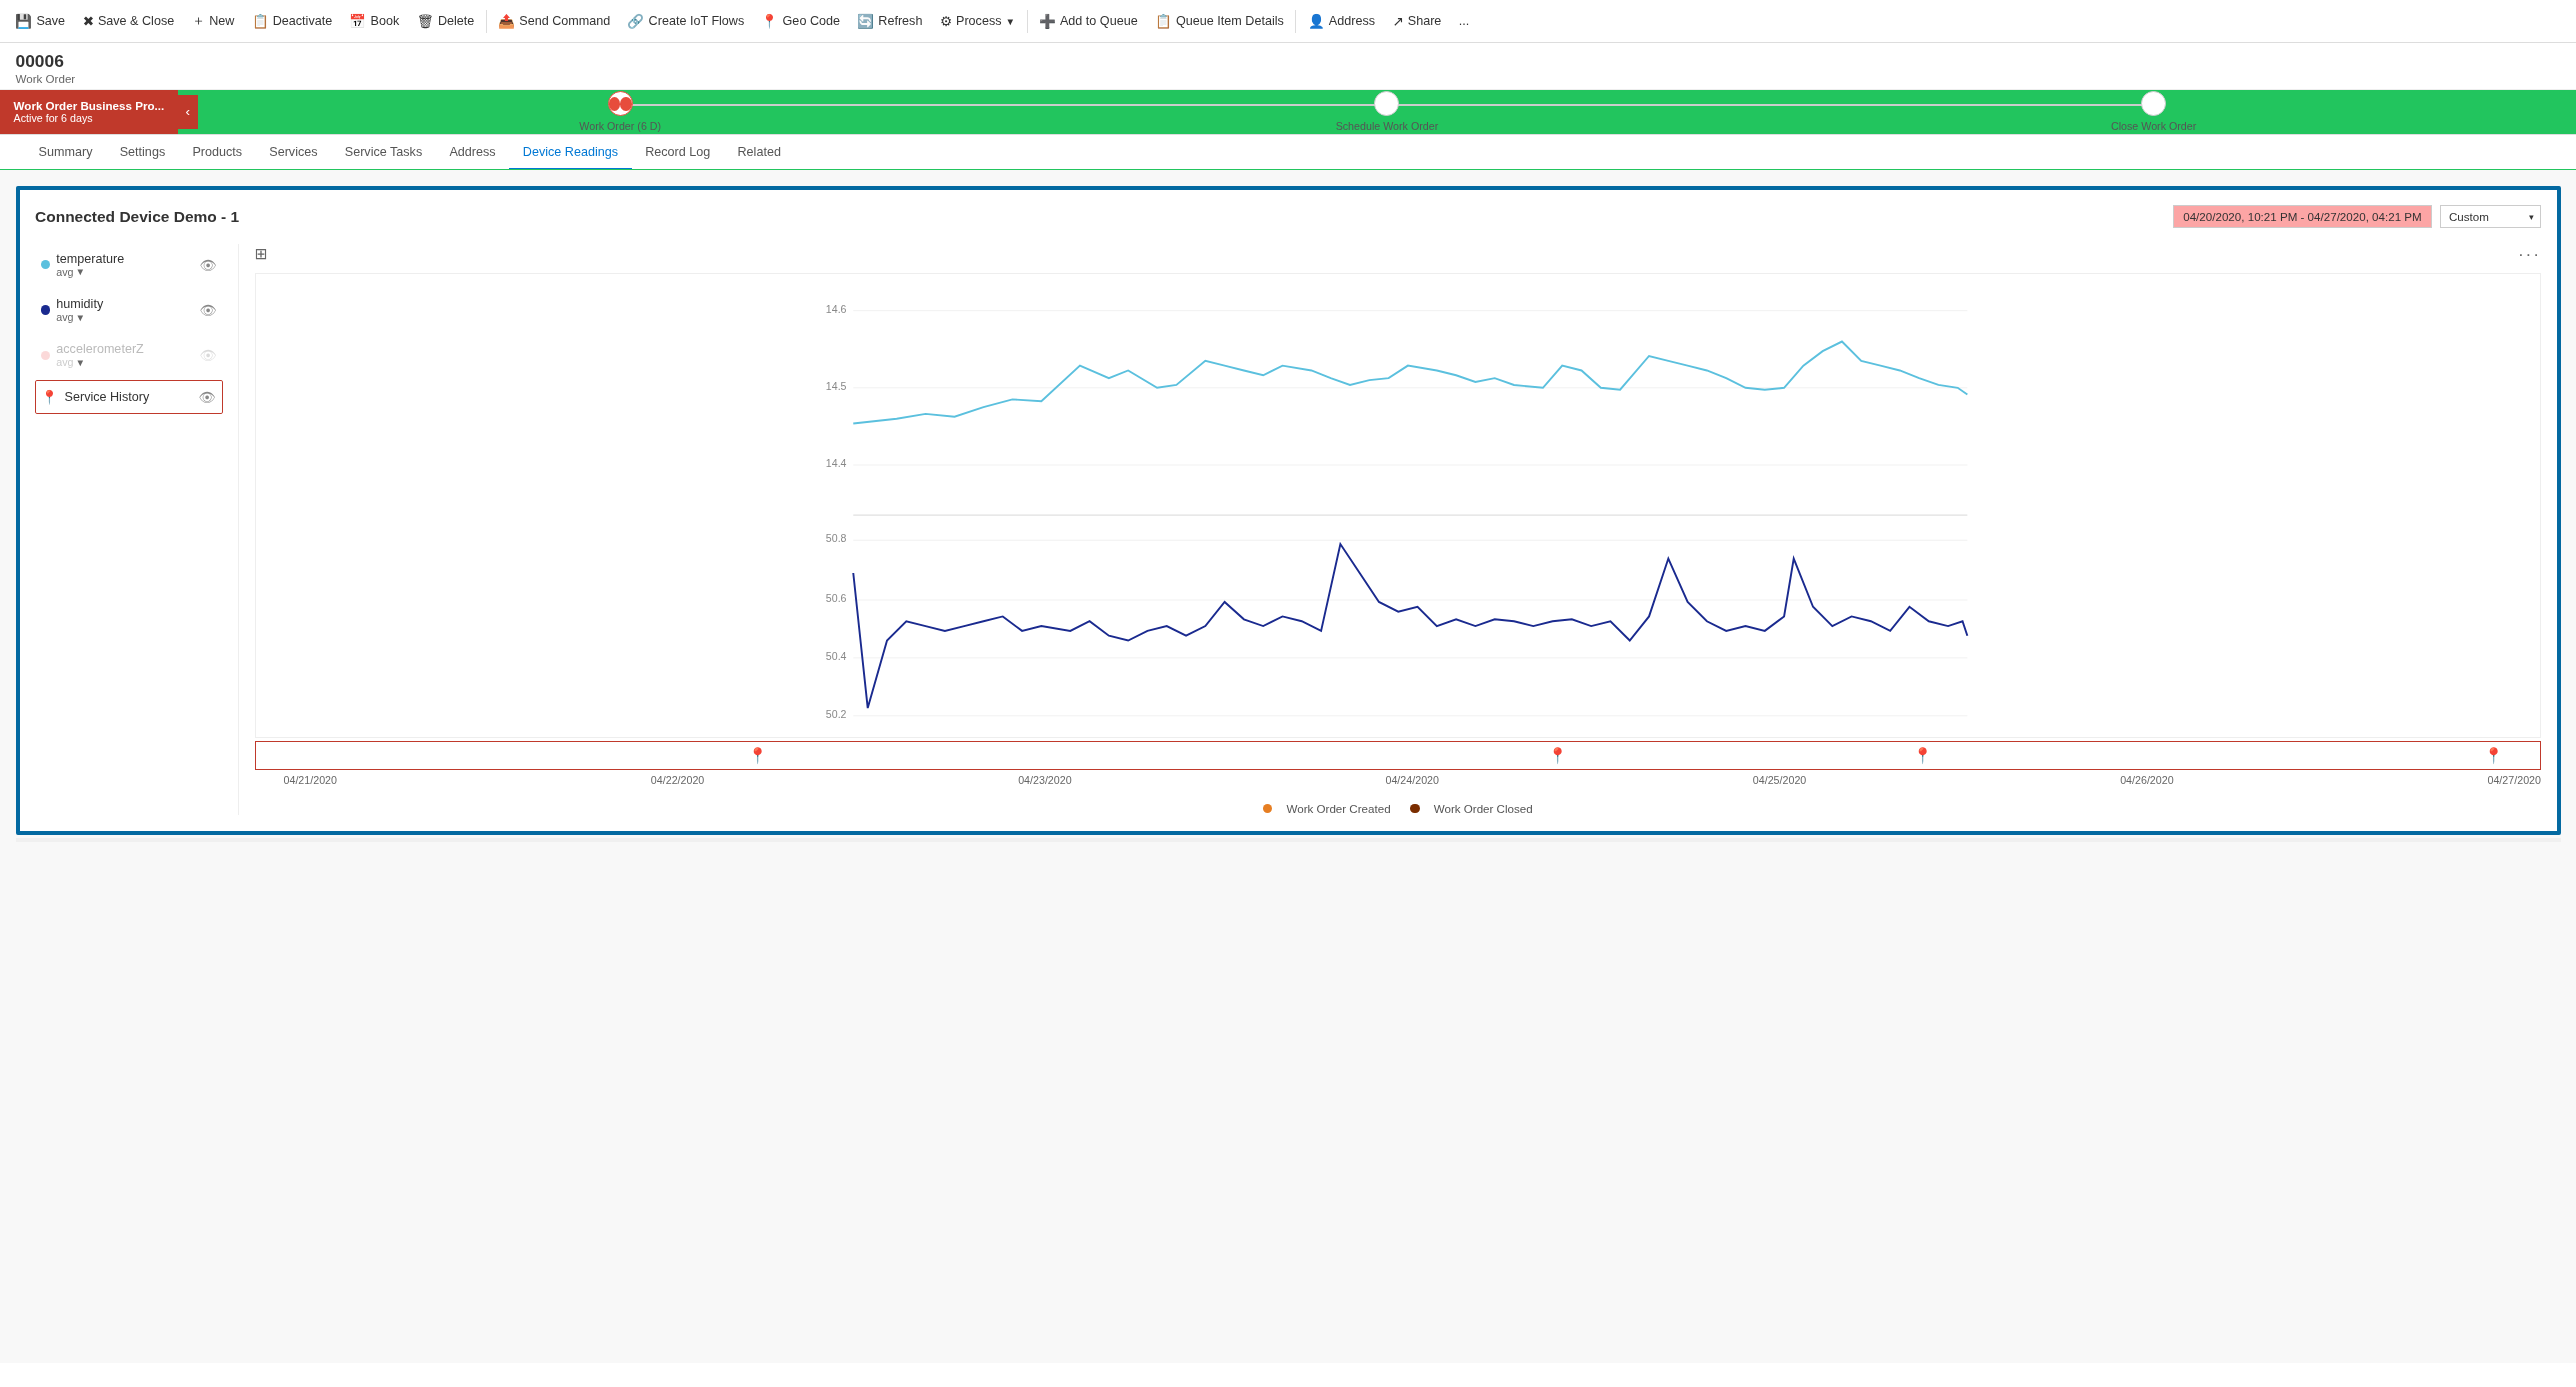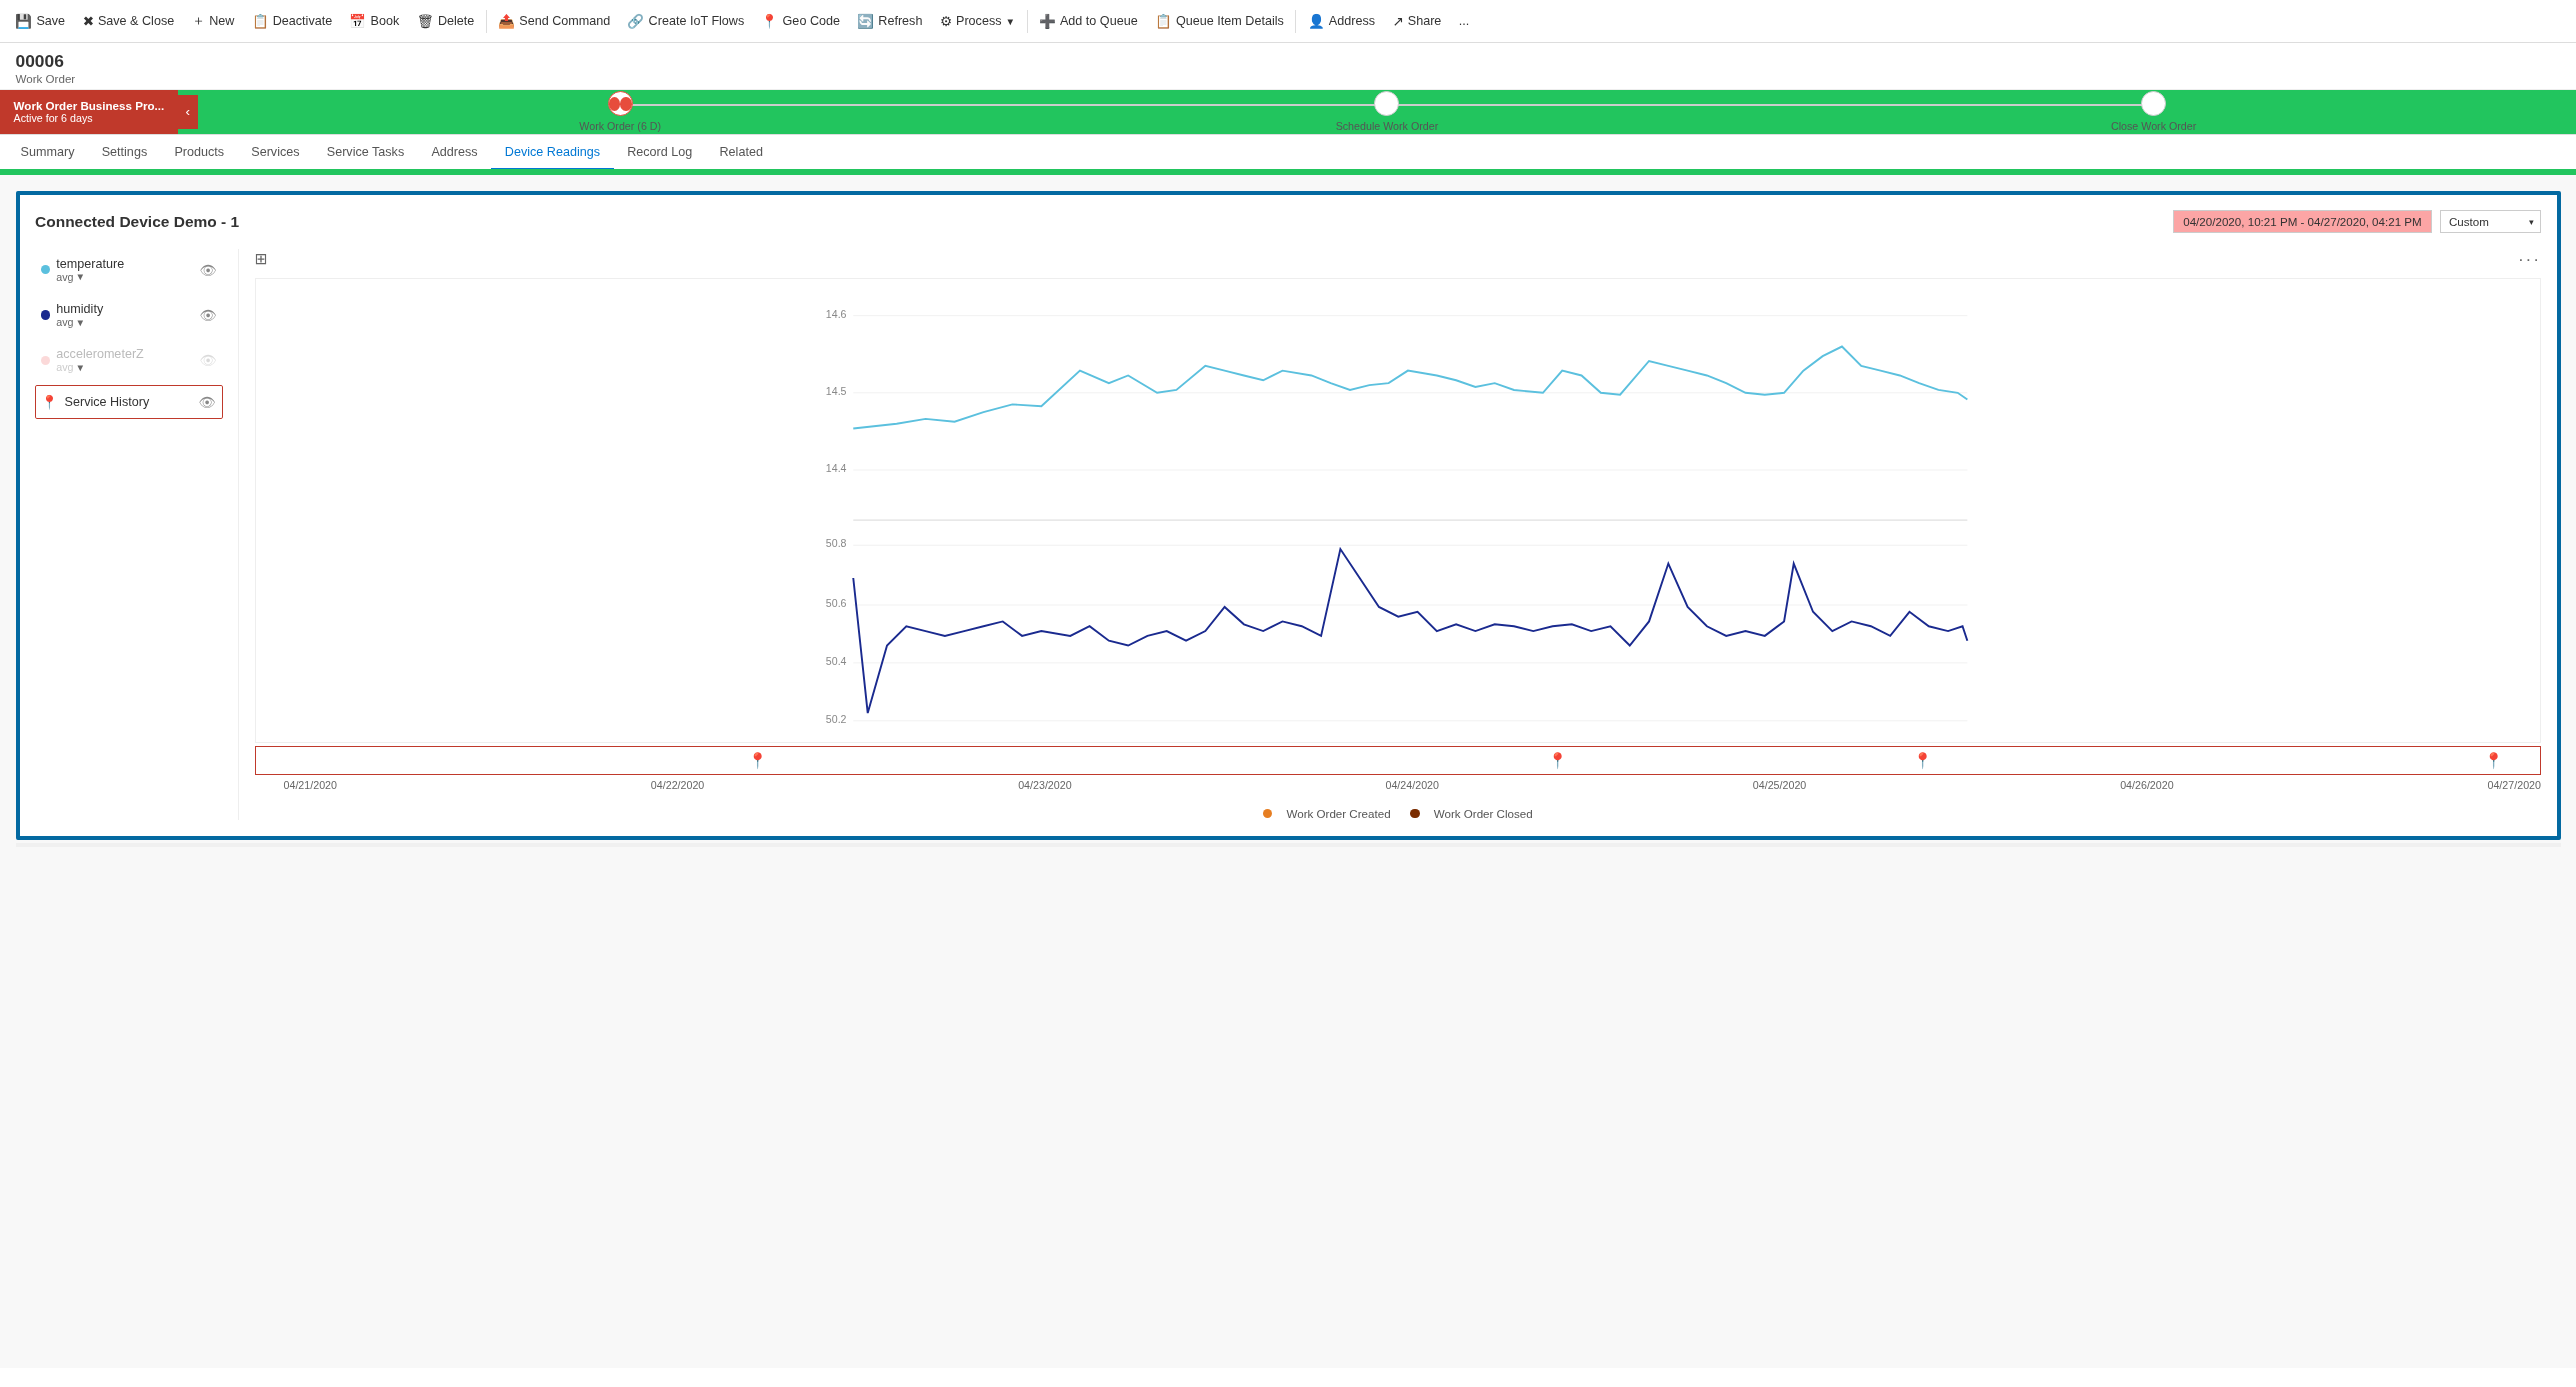--- a/index.html
+++ b/index.html
@@ -110,22 +110,22 @@
       width: 13.6px;
       height: 13.6px;
       border-radius: 50%;
       background: #e74c3c;
     }
     .step-label { font-size: 10.7px; color: #555; margin-top: 3.9px; text-align: center; }
 
     
     .nav-tabs {
       display: flex;
-      border-bottom: 6px solid #22c55e;
-      padding: 0 7px;
+      border-bottom: 1px solid #22c55e;
+      padding: 0 25px;
       background: #fff;
       align-items: center;
     }
     .nav-tab {
       padding: 9.7px 13.6px;
       font-size: 12.6px;
       color: #555;
       cursor: pointer;
       border-bottom: 1.9px solid transparent;
       white-space: nowrap;

